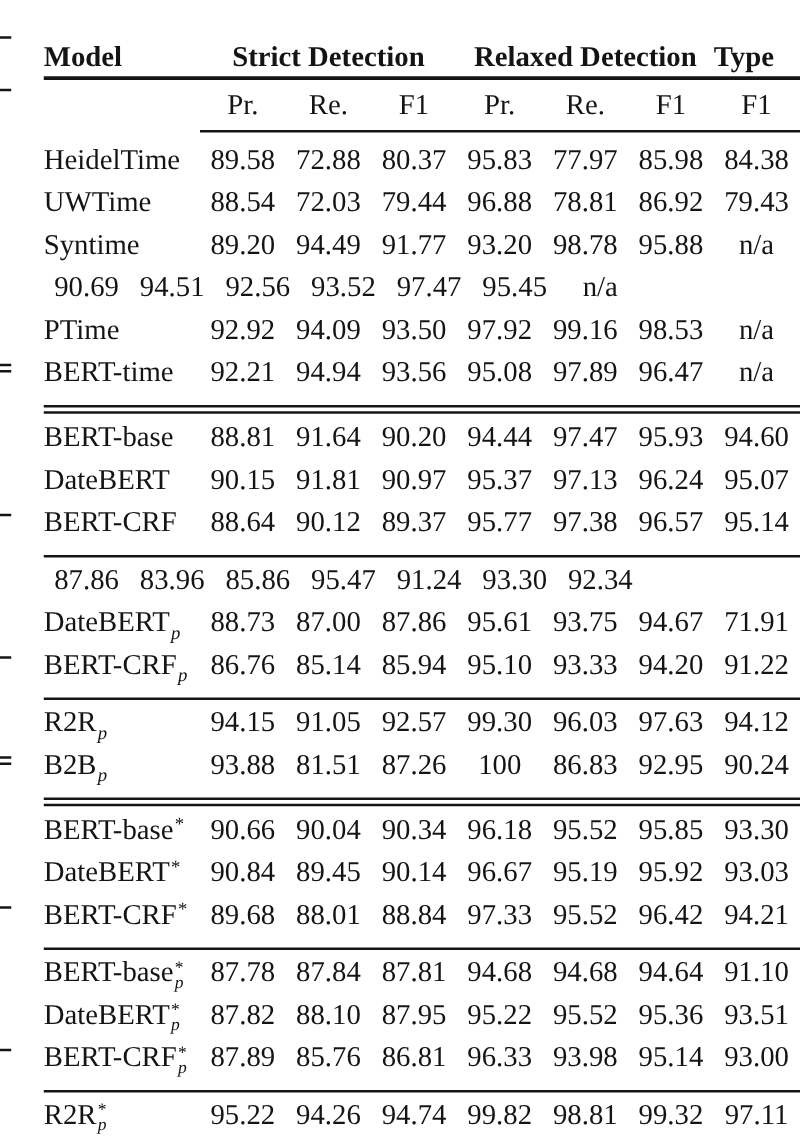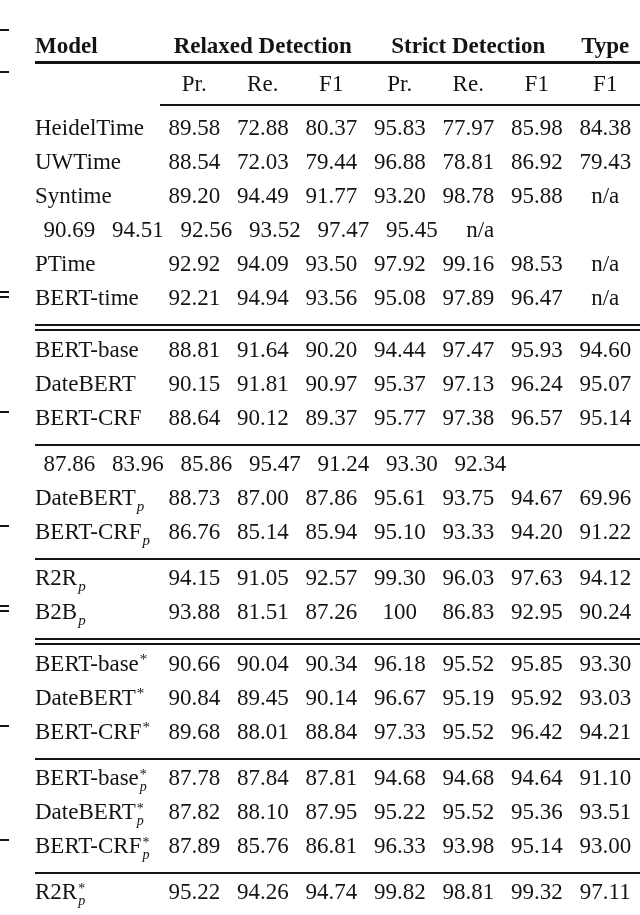--- a/index.html
+++ b/index.html
@@ -12,21 +12,21 @@
   .hrow1{display:flex;height:30px;align-items:center;}
   .hrow2{display:flex;height:40px;align-items:center;}
   .rule-top{height:3px;background:#141414;}
   .cmidrule{height:2px;background:#141414;margin-left:125px;margin-bottom:9px;}
   .rule{height:2px;background:#141414;margin:5px 0;}
   .rule-double{height:7px;background:transparent;border-top:2px solid #141414;
         border-bottom:2px solid #141414;box-sizing:border-box;margin:5px 0 6px 0;}
   .col-model{width:125px;text-align:left;flex:none;}
   .cell{width:68.5px;text-align:center;flex:none;}
   .grp3{width:205.5px;text-align:center;flex:none;}
-  .grp1{width:68.5px;text-align:center;flex:none;}
+  .grp1{width:68.5px;text-align:left;flex:none;}
   .bold, .hrow1 span{font-weight:bold;}
   .row{display:flex;height:34px;}
   .b{font-weight:normal;}
   .msub{font-size:15px;font-style:italic;position:relative;top:6px;margin-left:1px;}
   .msup{font-size:15px;position:relative;top:-7px;margin-left:1px;}
   .supsub{display:inline-flex;flex-direction:column;font-size:14px;line-height:12px;
         vertical-align:middle;margin-left:1px;transform:translateY(1px);}
   .supsub .ss-sub{font-style:italic;}
 </style>
 </head>
@@ -39,22 +39,22 @@
   <div class="stub-double" style="top:291px"></div>
   <div class="stub" style="top:411px"></div>
   <div class="stub" style="top:525px"></div>
   <div class="stub-double" style="top:605px"></div>
   <div class="stub" style="top:725px"></div>
   <div class="stub" style="top:839px"></div>
 
   <div class="tbl">
     <div class="hrow1">
       <span class="col-model">Model</span>
+      <span class="grp3">Strict Detection</span>
       <span class="grp3">Relaxed Detection</span>
-      <span class="grp3">Strict Detection</span>
       <span class="grp1">Type</span>
     </div>
     <div class="rule-top"></div>
     <div class="hrow2">
       <span class="col-model"></span>
       <span class="cell">Pr.</span>
       <span class="cell">Re.</span>
       <span class="cell">F1</span>
       <span class="cell">Pr.</span>
       <span class="cell">Re.</span>
@@ -169,21 +169,21 @@
             <span class="cell">92.34</span>
           </div>
           <div class="row">
             <span class="col-model"><span>DateBERT</span><span class="msub">p</span></span>
             <span class="cell">88.73</span>
             <span class="cell">87.00</span>
             <span class="cell">87.86</span>
             <span class="cell">95.61</span>
             <span class="cell">93.75</span>
             <span class="cell">94.67</span>
-            <span class="cell">69.96</span>
+            <span class="cell">71.91</span>
           </div>
           <div class="row">
             <span class="col-model"><span>BERT-CRF</span><span class="msub">p</span></span>
             <span class="cell">86.76</span>
             <span class="cell">85.14</span>
             <span class="cell">85.94</span>
             <span class="cell">95.10</span>
             <span class="cell">93.33</span>
             <span class="cell">94.20</span>
             <span class="cell">91.22</span>

